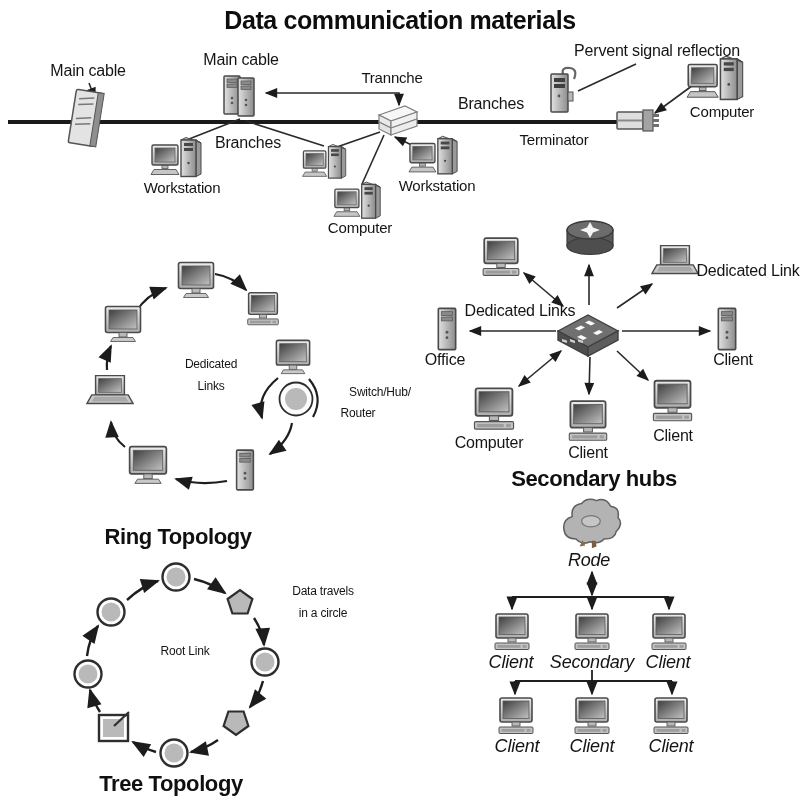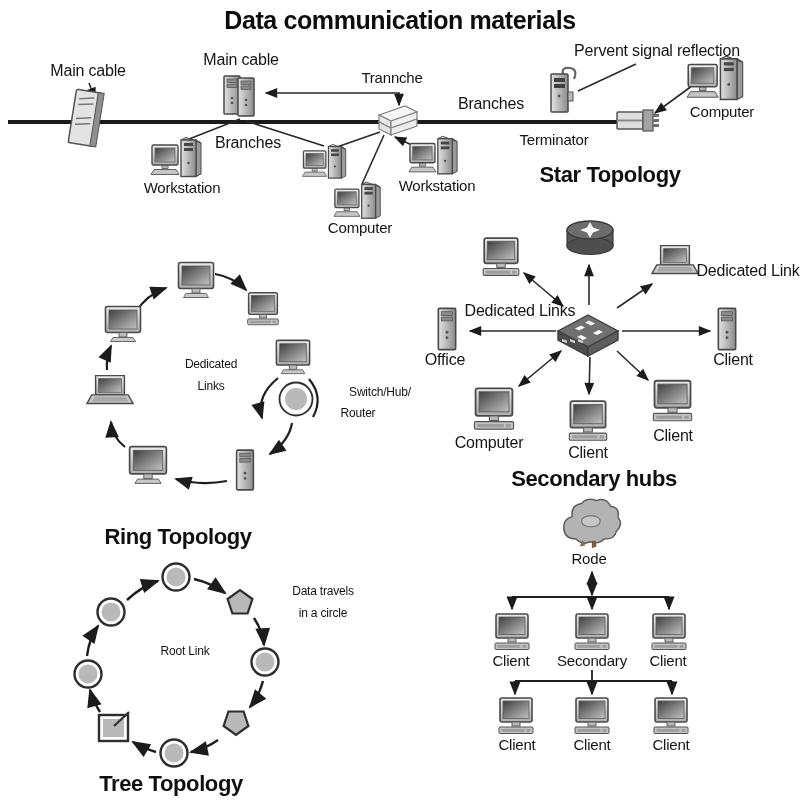--- a/index.html
+++ b/index.html
@@ -1,21 +1,21 @@
 <!DOCTYPE html>
 <html><head>
 <meta charset="utf-8">
 <style>
   html,body{margin:0;padding:0;background:#fff;}
   #canvas{position:relative;width:800px;height:800px;background:#ffffff;overflow:hidden;
           font-family:"Liberation Sans","DejaVu Sans",sans-serif;color:#141414;padding-left:31px;}
   .lbl{position:absolute;transform:translateX(-50%);white-space:nowrap;font-size:15px;
        line-height:1.1;color:#141414;letter-spacing:-0.2px;}
   .lbl.s16{font-size:16px;}
-  .lbl.s17{font-size:15px;}
+  .lbl.s17{font-size:18px;font-style:italic;}
   .lbl.s18{font-size:12px;}
   .h{position:absolute;transform:translateX(-50%);white-space:nowrap;font-weight:700;
      font-size:22px;letter-spacing:-0.4px;color:#101010;}
   .title{position:absolute;transform:translateX(-50%);white-space:nowrap;font-weight:700;
      font-size:25px;letter-spacing:-0.4px;color:#0d0d0d;}
   .dev{position:absolute;}
   svg{display:block;}
   #wires{position:absolute;left:0;top:0;}
   #symbols{position:absolute;width:0;height:0;}
 </style>
@@ -363,21 +363,20 @@
   <div class="lbl s16" style="left:241px;top:51px">Main cable</div>
   <div class="lbl" style="left:392px;top:70px">Trannche</div>
   <div class="lbl s16" style="left:248px;top:134px">Branches</div>
   <div class="lbl s16" style="left:491px;top:95px">Branches</div>
   <div class="lbl" style="left:182px;top:180px">Workstation</div>
   <div class="lbl" style="left:360px;top:220px">Computer</div>
   <div class="lbl" style="left:437px;top:178px">Workstation</div>
   <div class="lbl" style="left:554px;top:132px">Terminator</div>
   <div class="lbl s16" style="left:657px;top:42px">Pervent signal reflection</div>
   <div class="lbl" style="left:722px;top:104px">Computer</div>
-  <div class="h" style="left:610px;top:162px">Star Topology</div>
 
   <div class="lbl s16" style="left:520px;top:302px">Dedicated Links</div>
   <div class="lbl s16" style="left:445px;top:351px">Office</div>
   <div class="lbl s16" style="left:748px;top:262px">Dedicated Link</div>
   <div class="lbl s16" style="left:733px;top:351px">Client</div>
   <div class="lbl s16" style="left:489px;top:434px">Computer</div>
   <div class="lbl s16" style="left:588px;top:444px">Client</div>
   <div class="lbl s16" style="left:673px;top:427px">Client</div>
   <div class="h" style="left:594px;top:466px">Secondary hubs</div>
 

